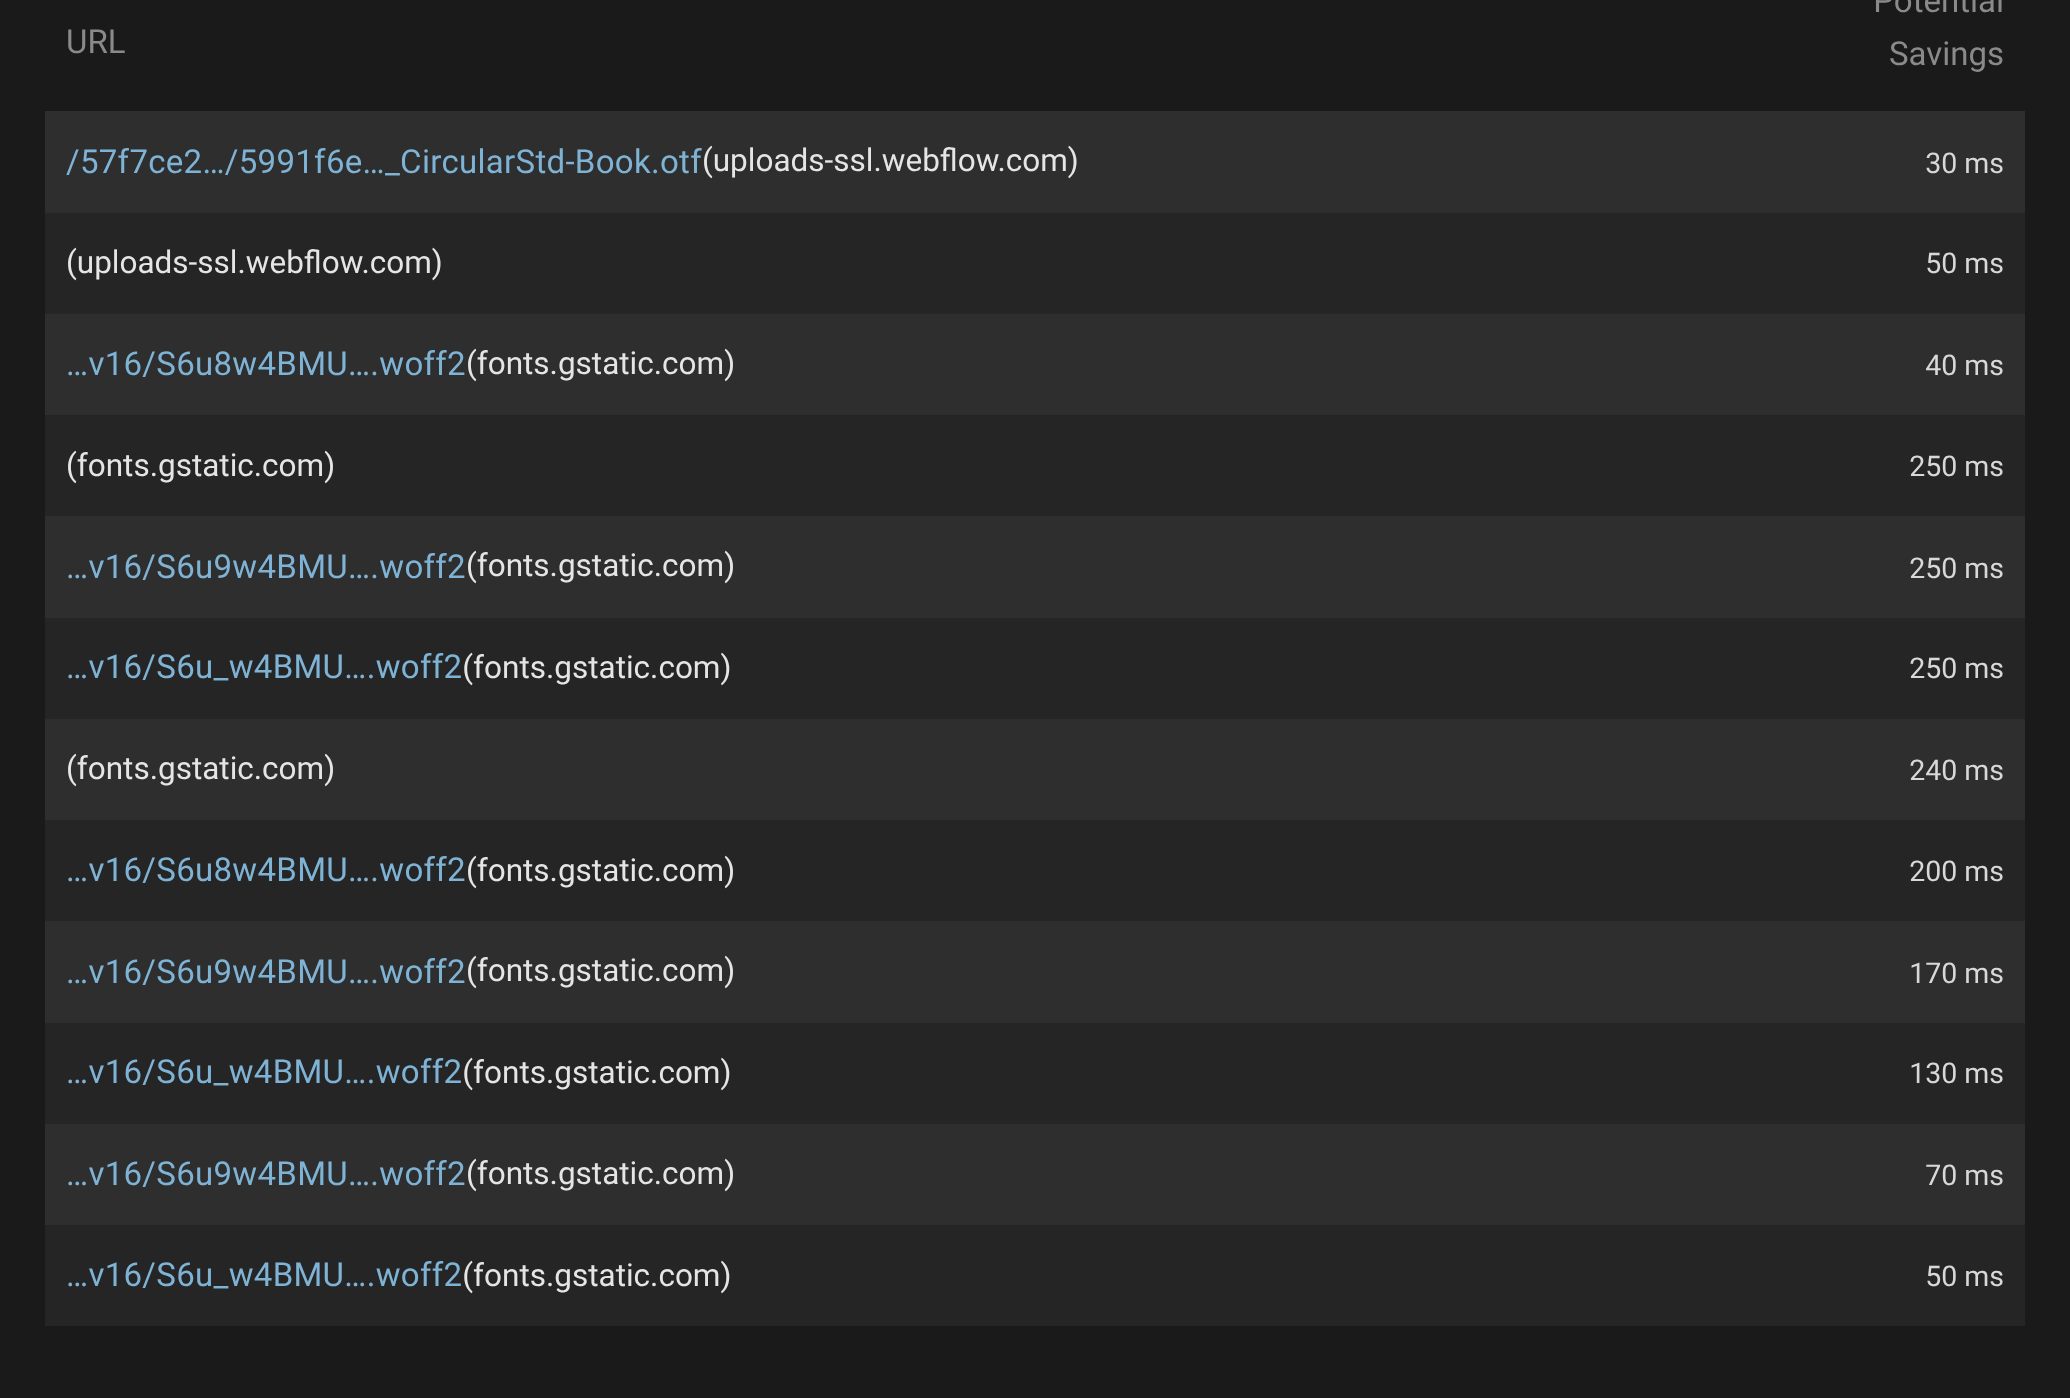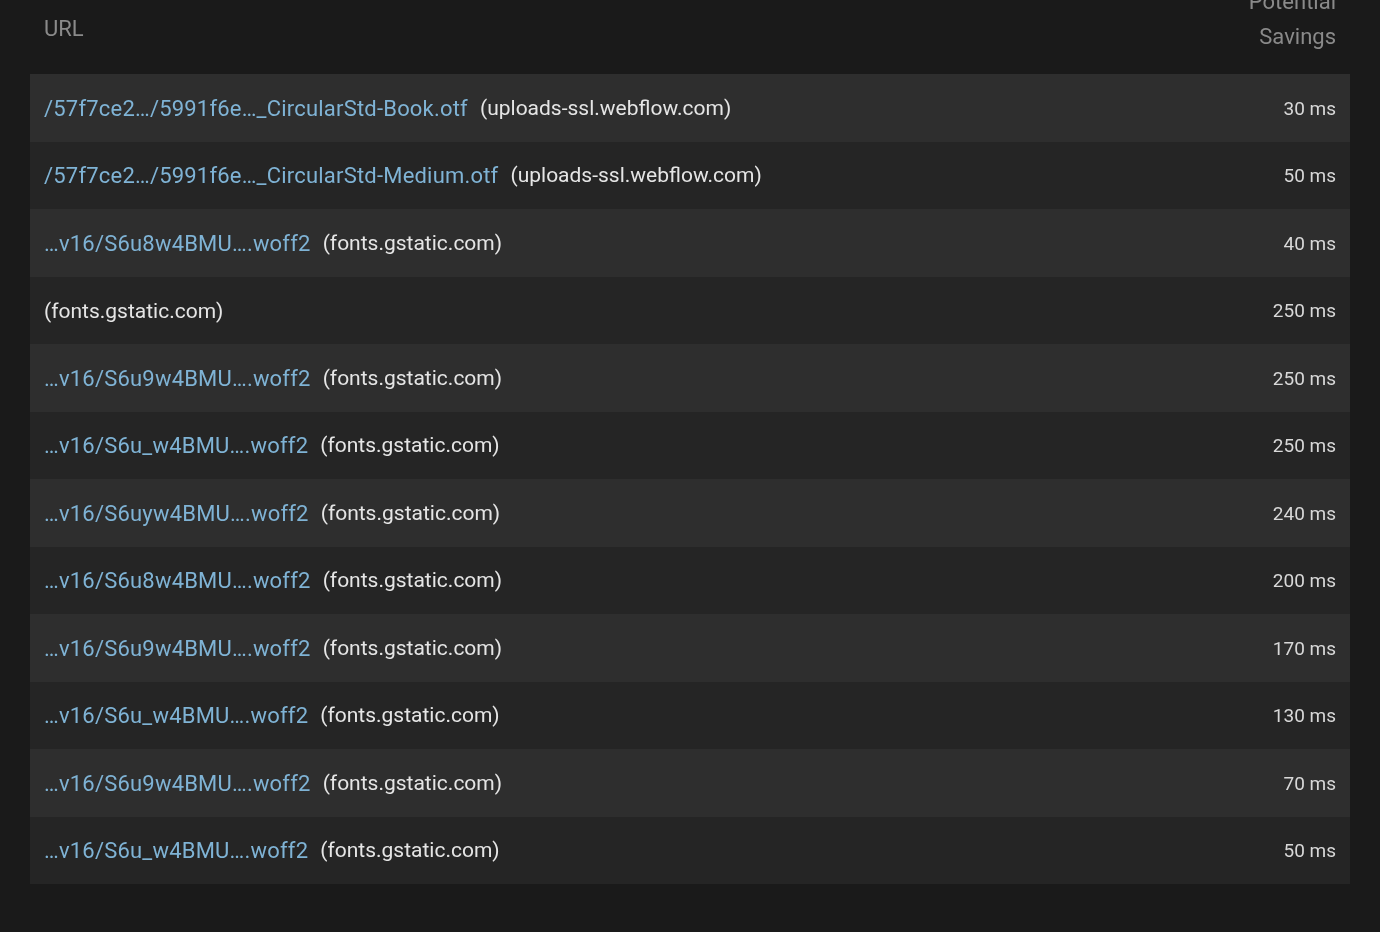--- a/index.html
+++ b/index.html
@@ -45,22 +45,22 @@
       font-size: 22px;
     }
     .row:nth-child(odd) {
       background: #2e2e2e;
     }
     .row:nth-child(even) {
       background: #252525;
     }
     .row-left {
       display: flex;
-      align-items: flex-start;
-      gap: 12px;
+      align-items: center;
+      gap: 0;
     }
     .url-path {
       color: #7fb3d5;
       font-size: 22px;
       letter-spacing: 0.2px;
     }
     .url-host {
       color: #e5e5e5;
       font-size: 21px;
     }
@@ -85,21 +85,20 @@
   <div class="row">
     <div class="row-left">
       <span class="url-path">/57f7ce2…/5991f6e…_CircularStd-Book.otf</span>
       <span class="url-host">(uploads-ssl.webflow.com)</span>
     </div>
     <div class="savings">30 ms</div>
   </div>
 
   <div class="row">
     <div class="row-left">
-      <span class="url-path">/57f7ce2…/5991f6e…_CircularStd-Medium.otf</span>
       <span class="url-host">(uploads-ssl.webflow.com)</span>
     </div>
     <div class="savings">50 ms</div>
   </div>
 
   <div class="row">
     <div class="row-left">
       <span class="url-path">…v16/S6u8w4BMU….woff2</span>
       <span class="url-host">(fonts.gstatic.com)</span>
     </div>
@@ -124,21 +123,20 @@
   <div class="row">
     <div class="row-left">
       <span class="url-path">…v16/S6u_w4BMU….woff2</span>
       <span class="url-host">(fonts.gstatic.com)</span>
     </div>
     <div class="savings">250 ms</div>
   </div>
 
   <div class="row">
     <div class="row-left">
-      <span class="url-path">…v16/S6uyw4BMU….woff2</span>
       <span class="url-host">(fonts.gstatic.com)</span>
     </div>
     <div class="savings">240 ms</div>
   </div>
 
   <div class="row">
     <div class="row-left">
       <span class="url-path">…v16/S6u8w4BMU….woff2</span>
       <span class="url-host">(fonts.gstatic.com)</span>
     </div>

